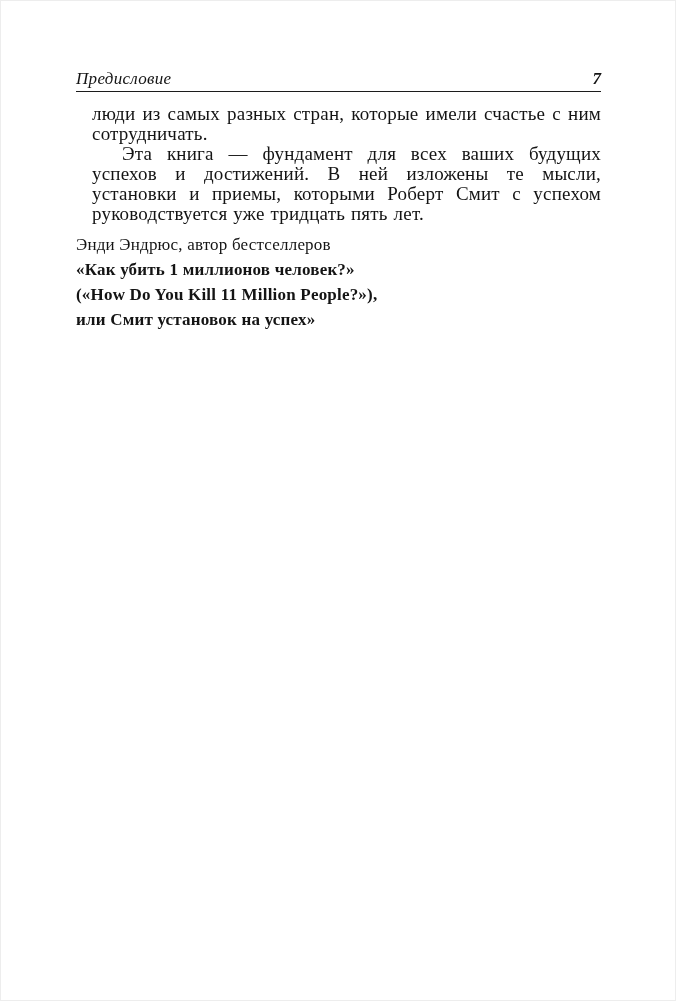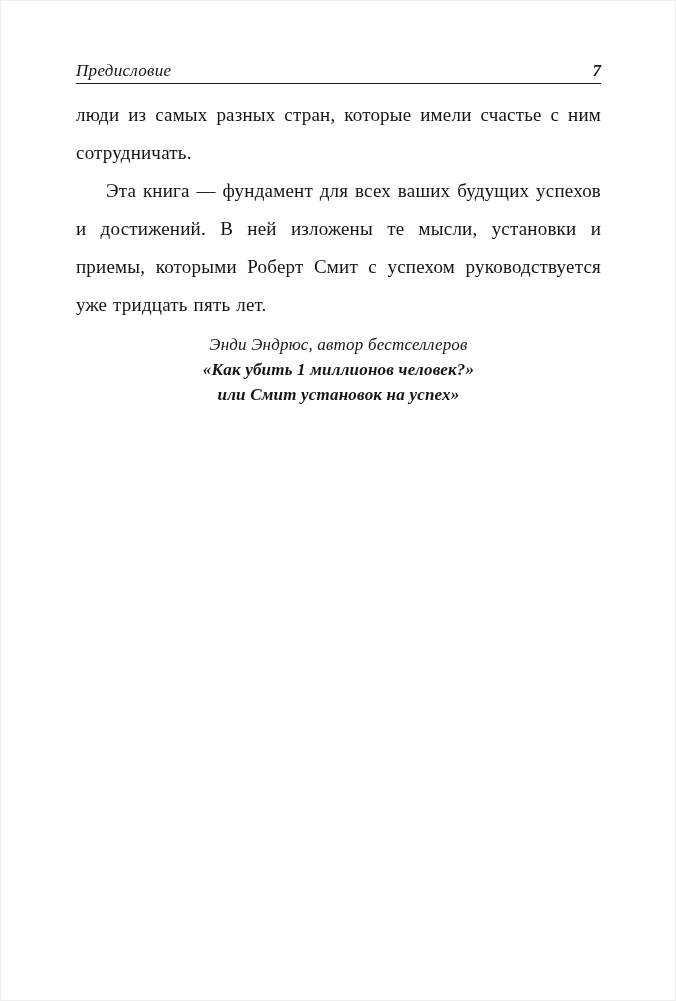--- a/index.html
+++ b/index.html
@@ -15,21 +15,21 @@
     box-sizing: border-box;
     border: 1px solid #ededed;
     font-family: "Liberation Serif", serif;
     color: #141414;
     overflow: hidden;
   }
   .content {
     position: absolute;
     left: 75px;
     right: 74px;
-    top: 60px;
+    top: 68px;
   }
   .running-header {
     display: flex;
     justify-content: space-between;
     align-items: flex-end;
     font-style: italic;
     font-size: 17px;
     line-height: 20px;
     border-bottom: 1.3px solid #1c1c1c;
     padding-bottom: 2px;
@@ -37,35 +37,35 @@
   .running-header .header-title {
     letter-spacing: 0.3px;
   }
   .running-header .page-number {
     font-weight: bold;
     padding-left: 8px;
   }
   .body-text {
     margin-top: 12px;
     font-size: 19px;
-    line-height: 38px;
+    line-height: 20px;
     text-align: justify;
     letter-spacing: 0.2px;
     word-spacing: 1px;
+    margin-left: 16px;
   }
   .body-text p {
     margin: 0;
   }
   .body-text p.indent {
     text-indent: 30px;
   }
   .attribution {
     margin-top: 8px;
-    text-align: center;
-    font-style: italic;
+    text-align: left;
     font-size: 17px;
     line-height: 25px;
     letter-spacing: 0.2px;
   }
   .attribution .author-line {
     font-weight: normal;
   }
   .attribution .title-line {
     font-weight: bold;
   }
@@ -82,17 +82,18 @@
     </div>
 
     <div class="body-text">
       <p>люди из самых разных стран, которые имели счастье с ним сотрудничать.</p>
       <p class="indent">Эта книга — фундамент для всех ваших будущих успехов и достижений. В ней изложены те мысли, установки и приемы, которыми Роберт Смит с успехом руководствуется уже тридцать пять лет.</p>
     </div>
 
     <div class="attribution">
       <div class="author-line">Энди Эндрюс, автор бестселлеров</div>
       <div class="title-line">«Как убить 1 миллионов человек?»</div>
+      <div class="title-line">(«How Do You Kill 11 Million People?»),</div>
       <div class="title-line">или Смит установок на успех»</div>
     </div>
 
   </div>
 </div>
 
 </body></html>

